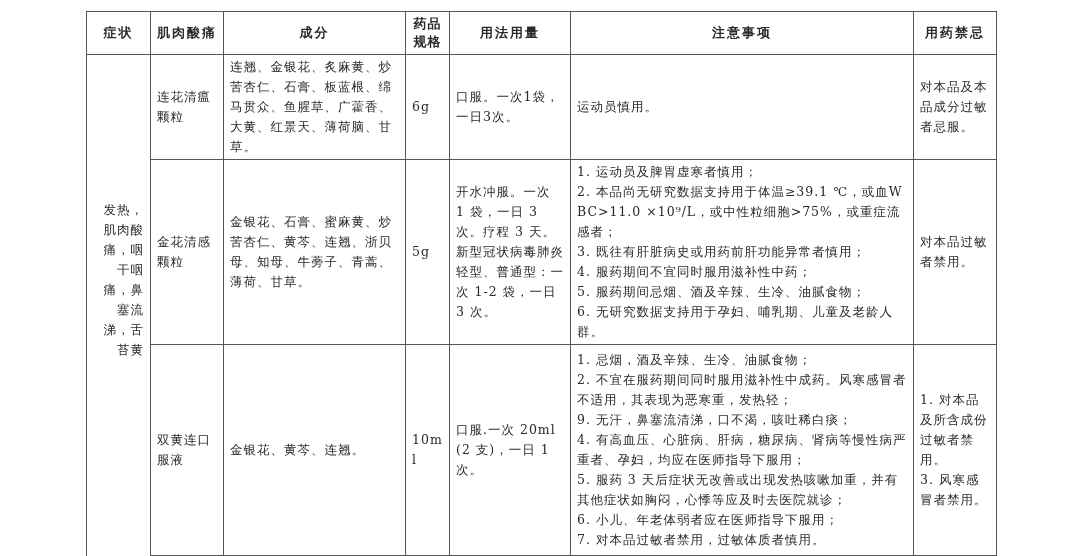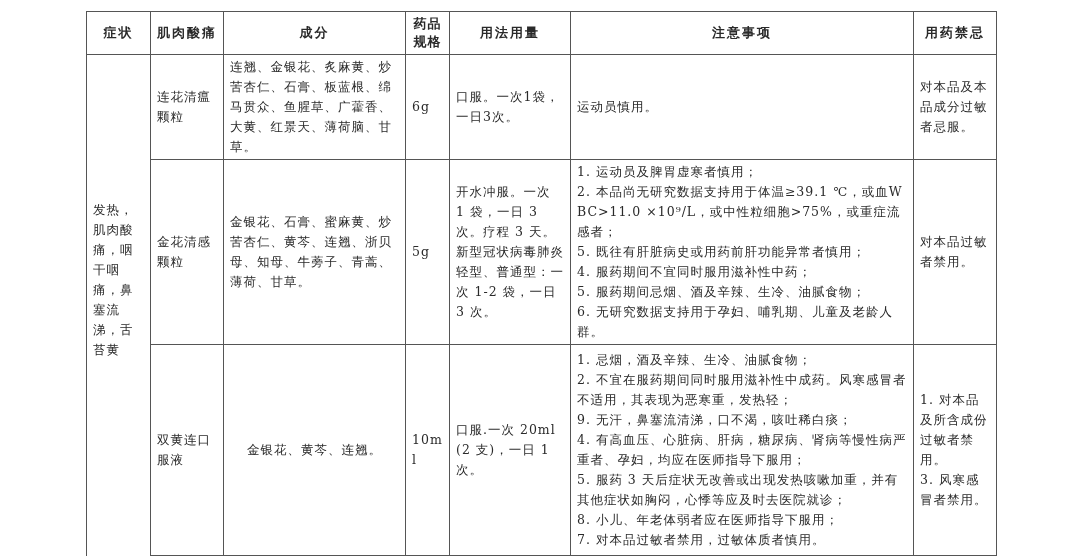--- a/index.html
+++ b/index.html
@@ -51,21 +51,21 @@
     .col-notes { width: 343px; }
     .col-contra { width: 83px; }
     .row-1 td { height: 78px; }
     .row-2 td { height: 153px; }
     .row-3 td { height: 206px; }
     .row-4 td { height: 40px; padding-top: 0; padding-bottom: 0; }
     .symptom-cell {
       vertical-align: middle;
       padding-top: 70px !important;
     }
-    .center { text-align: center; }
+    .center { text-align: left; }
     .note-line { display: block; }
     .contra-list span { display: block; }
   </style>
 </head>
 <body>
 
 <table class="doc-table">
   <colgroup>
     <col class="col-symptom">
     <col class="col-drug">
@@ -86,21 +86,21 @@
       </th>
       <th>用法用量</th>
       <th>注意事项</th>
       <th>用药禁忌</th>
     </tr>
   </thead>
   <tbody>
 
     <tr class="row-1">
       <td rowspan="4" class="symptom-cell">
-        <div style="padding-bottom:160px;">发热，肌肉酸痛，咽干咽痛，鼻塞流涕，舌苔黄</div>
+        <div style="padding-bottom:160px;text-align:right;">发热，肌肉酸痛，咽干咽痛，鼻塞流涕，舌苔黄</div>
       </td>
       <td>连花清瘟颗粒</td>
       <td>连翘、金银花、炙麻黄、炒苦杏仁、石膏、板蓝根、绵马贯众、鱼腥草、广藿香、大黄、红景天、薄荷脑、甘草。</td>
       <td>6g</td>
       <td>口服。一次1袋，一日3次。</td>
       <td>
         <span class="note-line">运动员慎用。</span>
       </td>
       <td>
         <span>对本品及本品成分过敏者忌服。</span>
@@ -108,42 +108,42 @@
     </tr>
 
     <tr class="row-2">
       <td>金花清感颗粒</td>
       <td>金银花、石膏、蜜麻黄、炒苦杏仁、黄芩、连翘、浙贝母、知母、牛蒡子、青蒿、薄荷、甘草。</td>
       <td>5g</td>
       <td>开水冲服。一次 1 袋，一日 3 次。疗程 3 天。新型冠状病毒肺炎轻型、普通型：一次 1-2 袋，一日 3 次。</td>
       <td>
         <span class="note-line">1.  运动员及脾胃虚寒者慎用；</span>
         <span class="note-line">2.  本品尚无研究数据支持用于体温≥39.1 ℃，或血WBC&gt;11.0 ×10⁹/L，或中性粒细胞&gt;75%，或重症流感者；</span>
-        <span class="note-line">5.  既往有肝脏病史或用药前肝功能异常者慎用；</span>
+        <span class="note-line">3.  既往有肝脏病史或用药前肝功能异常者慎用；</span>
         <span class="note-line">4.  服药期间不宜同时服用滋补性中药；</span>
         <span class="note-line">5.  服药期间忌烟、酒及辛辣、生冷、油腻食物；</span>
         <span class="note-line">6.  无研究数据支持用于孕妇、哺乳期、儿童及老龄人群。</span>
       </td>
       <td>
         <span>对本品过敏者禁用。</span>
       </td>
     </tr>
 
     <tr class="row-3">
       <td>双黄连口服液</td>
       <td class="center">金银花、黄芩、连翘。</td>
       <td>10ml</td>
       <td>口服.一次 20ml (2 支)，一日 1 次。</td>
       <td>
         <span class="note-line">1.  忌烟，酒及辛辣、生冷、油腻食物；</span>
         <span class="note-line">2.  不宜在服药期间同时服用滋补性中成药。风寒感冒者不适用，其表现为恶寒重，发热轻；</span>
         <span class="note-line">9.  无汗，鼻塞流清涕，口不渴，咳吐稀白痰；</span>
         <span class="note-line">4.  有高血压、心脏病、肝病，糖尿病、肾病等慢性病严重者、孕妇，均应在医师指导下服用；</span>
         <span class="note-line">5.  服药 3 天后症状无改善或出现发热咳嗽加重，并有其他症状如胸闷，心悸等应及时去医院就诊；</span>
-        <span class="note-line">8.  小儿、年老体弱者应在医师指导下服用；</span>
+        <span class="note-line">6.  小儿、年老体弱者应在医师指导下服用；</span>
         <span class="note-line">7.  对本品过敏者禁用，过敏体质者慎用。</span>
       </td>
       <td class="contra-list">
         <span>1. 对本品及所含成份过敏者禁用。</span>
         <span>3. 风寒感冒者禁用。</span>
       </td>
     </tr>
 
     <tr class="row-4">
       <td></td>

